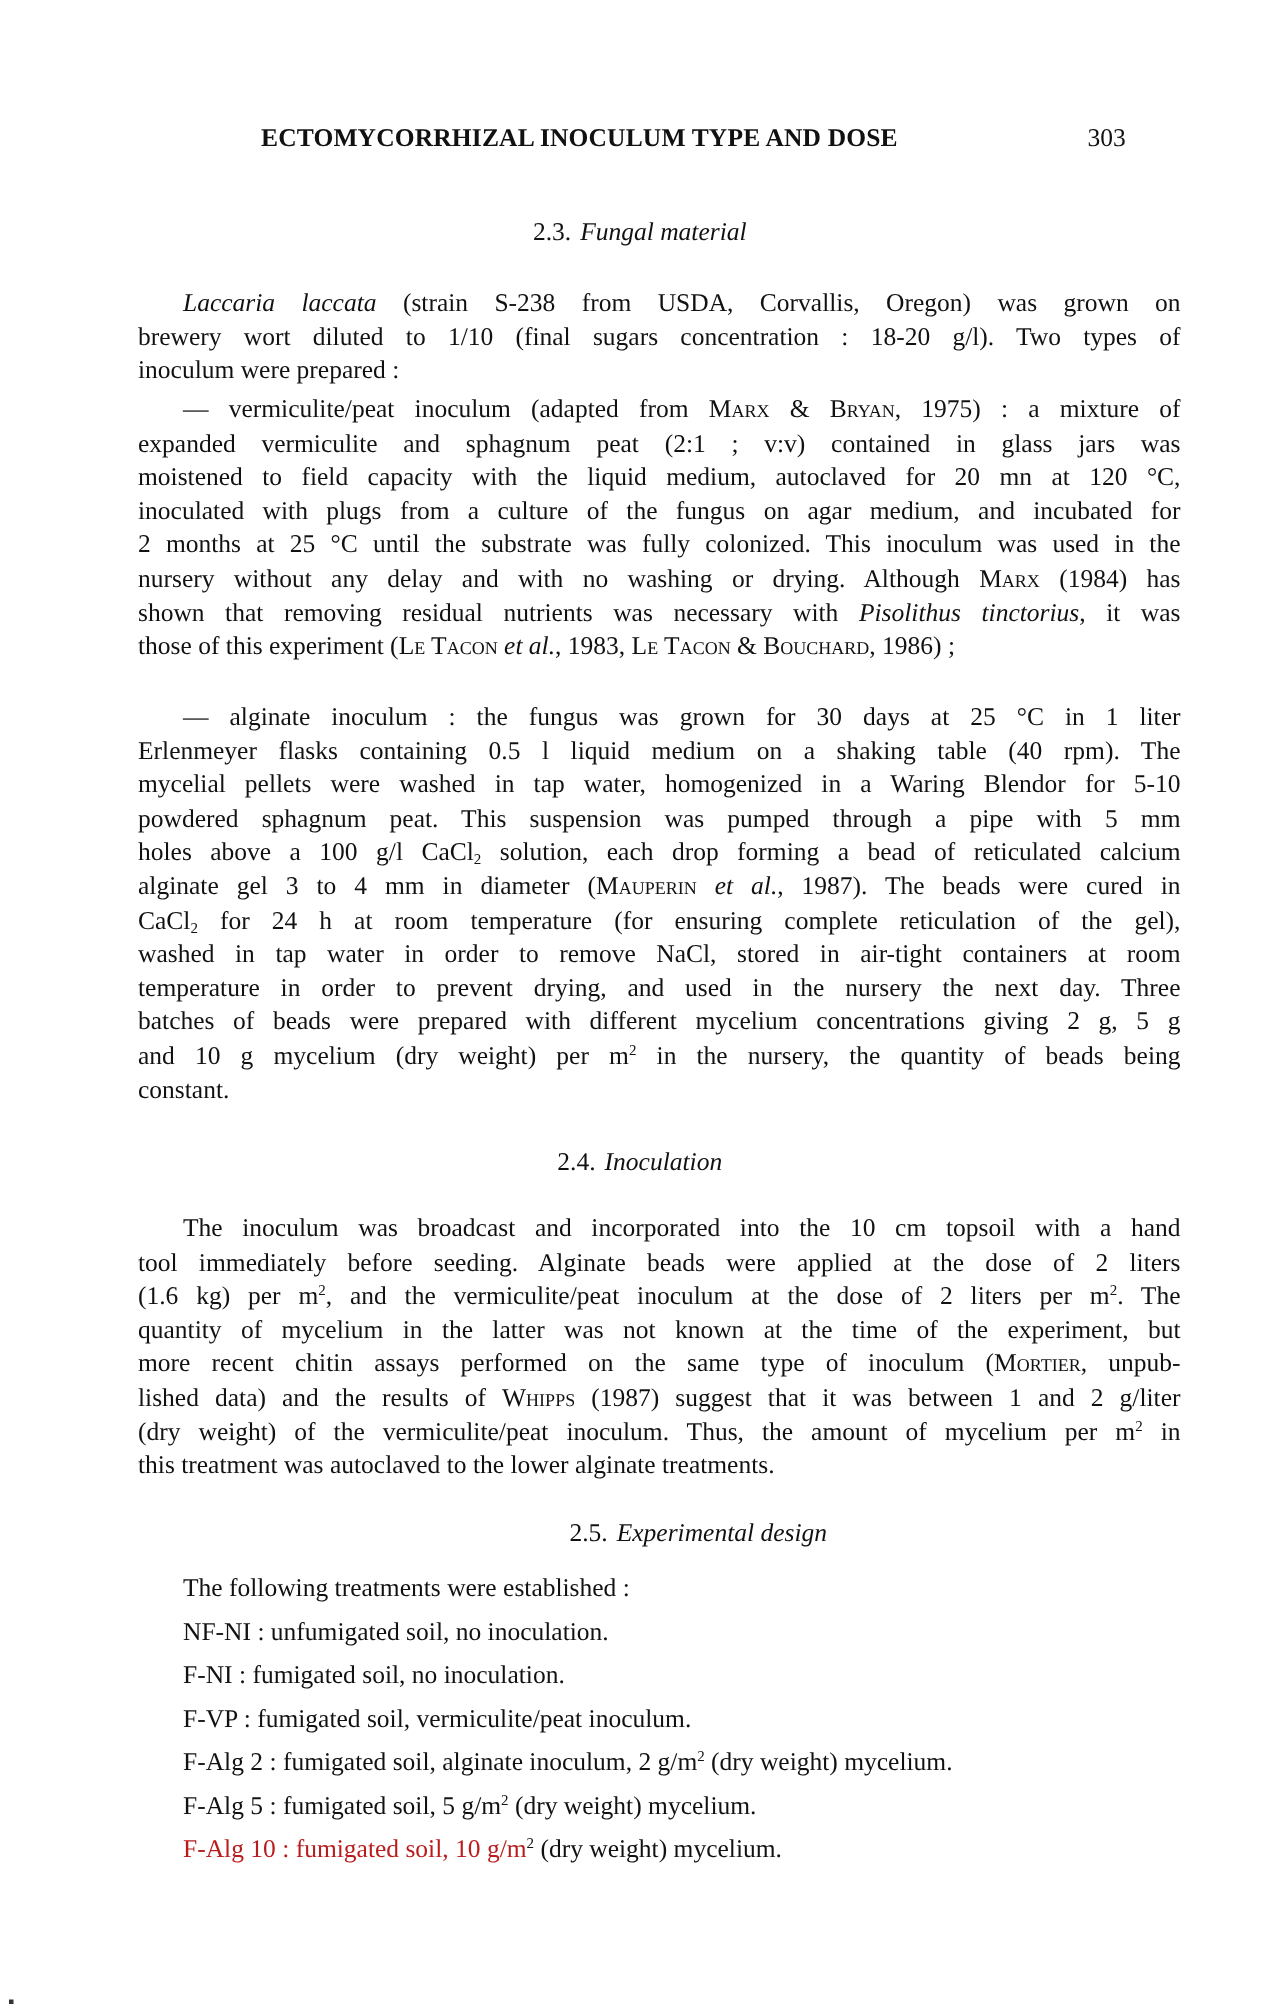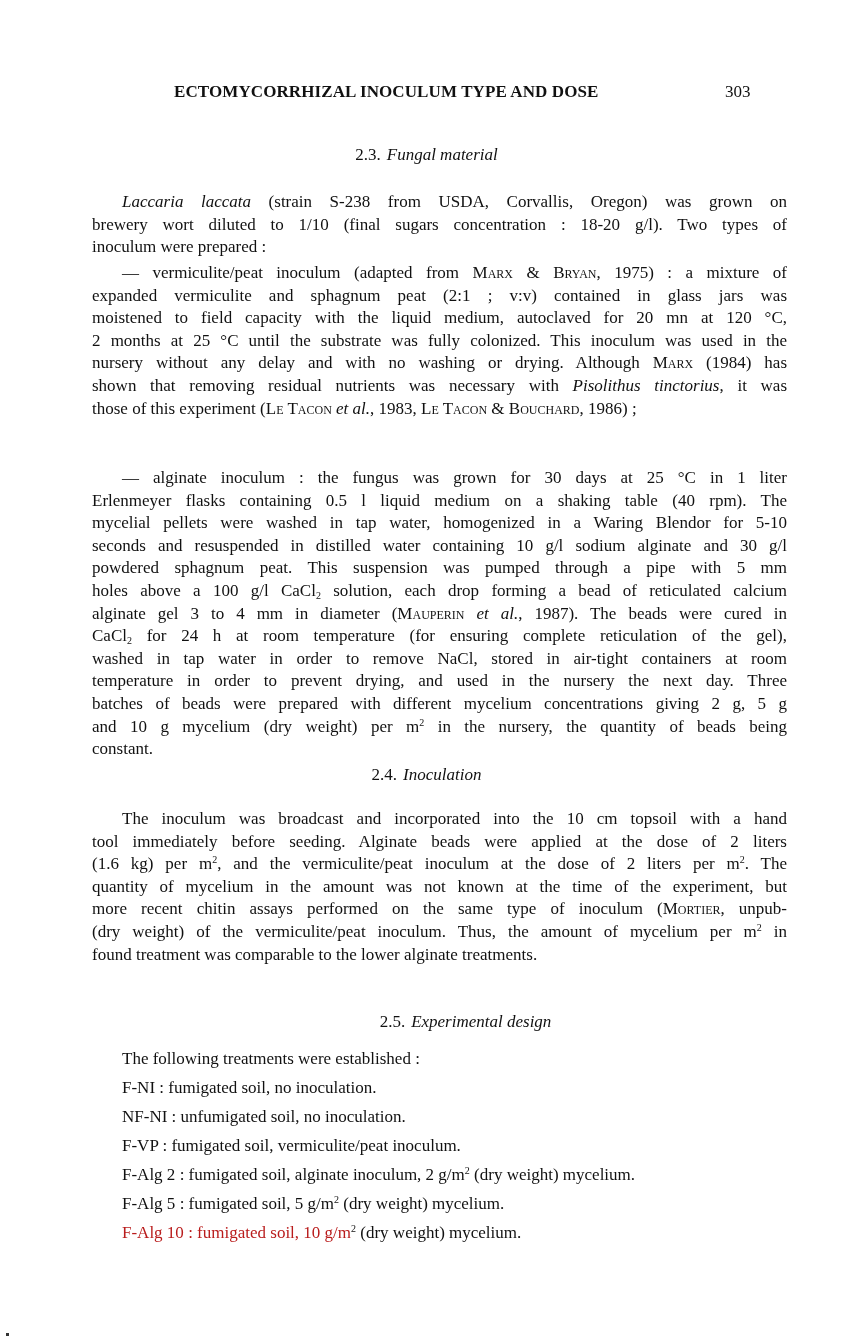--- a/index.html
+++ b/index.html
@@ -43,64 +43,65 @@
   <div class="para" style="top:191px;">
     <span class="line indent"><span class="it">Laccaria laccata</span><span> (strain S-238 from USDA, Corvallis, Oregon) was grown on</span></span>
     <span class="line">brewery wort diluted to 1/10 (final sugars concentration : 18-20 g/l). Two types of</span>
     <span class="line last">inoculum were prepared :</span>
   </div>
 
   <div class="para" style="top:262px;">
     <span class="line indent"><span>— vermiculite/peat inoculum (adapted from </span><span class="sc">Marx</span><span> &amp; </span><span class="sc">Bryan</span><span>, 1975) : a mixture of</span></span>
     <span class="line">expanded vermiculite and sphagnum peat (2:1 ; v:v) contained in glass jars was</span>
     <span class="line">moistened to field capacity with the liquid medium, autoclaved for 20 mn at 120 °C,</span>
+    <span class="line">inoculated with plugs from a culture of the fungus on agar medium, and incubated for</span>
     <span class="line">2 months at 25 °C until the substrate was fully colonized. This inoculum was used in the</span>
     <span class="line"><span>nursery without any delay and with no washing or drying. Although </span><span class="sc">Marx</span><span> (1984) has</span></span>
     <span class="line"><span>shown that removing residual nutrients was necessary with </span><span class="it">Pisolithus tinctorius</span><span>, it was</span></span>
     <span class="line last"><span>those of this experiment (</span><span class="sc">Le Tacon</span> <span class="it">et al.</span><span>, 1983, </span><span class="sc">Le Tacon</span><span> &amp; </span><span class="sc">Bouchard</span><span>, 1986) ;</span></span>
   </div>
 
   <div class="para" style="top:467px;">
     <span class="line indent">— alginate inoculum : the fungus was grown for 30 days at 25 °C in 1 liter</span>
     <span class="line">Erlenmeyer flasks containing 0.5 l liquid medium on a shaking table (40 rpm). The</span>
     <span class="line">mycelial pellets were washed in tap water, homogenized in a Waring Blendor for 5-10</span>
-    <span class="line">seconds and resuspended in distilled water containing 10 g/l sodium alginate and 30 g/l</span>
     <span class="line">powdered sphagnum peat. This suspension was pumped through a pipe with 5 mm</span>
     <span class="line"><span>holes above a 100 g/l CaCl</span><sub>2</sub><span> solution, each drop forming a bead of reticulated calcium</span></span>
     <span class="line"><span>alginate gel 3 to 4 mm in diameter (</span><span class="sc">Mauperin</span> <span class="it">et al.</span><span>, 1987). The beads were cured in</span></span>
     <span class="line"><span>CaCl</span><sub>2</sub><span> for 24 h at room temperature (for ensuring complete reticulation of the gel),</span></span>
     <span class="line">washed in tap water in order to remove NaCl, stored in air-tight containers at room</span>
     <span class="line">temperature in order to prevent drying, and used in the nursery the next day. Three</span>
     <span class="line">batches of beads were prepared with different mycelium concentrations giving 2 g, 5 g</span>
     <span class="line"><span>and 10 g mycelium (dry weight) per m</span><sup>2</sup><span> in the nursery, the quantity of beads being</span></span>
     <span class="line last">constant.</span>
   </div>
 
   <div class="heading" style="top:765px;">
     <span class="num">2.4.</span><span class="title">Inoculation</span>
   </div>
 
   <div class="para" style="top:808px;">
     <span class="line indent">The inoculum was broadcast and incorporated into the 10 cm topsoil with a hand</span>
     <span class="line">tool immediately before seeding. Alginate beads were applied at the dose of 2 liters</span>
     <span class="line"><span>(1.6 kg) per m</span><sup>2</sup><span>, and the vermiculite/peat inoculum at the dose of 2 liters per m</span><sup>2</sup><span>. The</span></span>
-    <span class="line">quantity of mycelium in the amount was not known at the time of the experiment, but</span>
+    <span class="line">quantity of mycelium in the latter was not known at the time of the experiment, but</span>
     <span class="line"><span>more recent chitin assays performed on the same type of inoculum (</span><span class="sc">Mortier</span><span>, unpub-</span></span>
+    <span class="line"><span>lished data) and the results of </span><span class="sc">Whipps</span><span> (1987) suggest that it was between 1 and 2 g/liter</span></span>
     <span class="line"><span>(dry weight) of the vermiculite/peat inoculum. Thus, the amount of mycelium per m</span><sup>2</sup><span> in</span></span>
-    <span class="line last">found treatment was comparable to the lower alginate treatments.</span>
+    <span class="line last">this treatment was autoclaved to the lower alginate treatments.</span>
   </div>
 
   <div class="heading" style="top:1012px;padding-left:39px;">
     <span class="num">2.5.</span><span class="title">Experimental design</span>
   </div>
 
   <div class="treat-list" style="top:1044px;">
     <div class="treat-item">The following treatments were established :</div>
+    <div class="treat-item"><span>NF-NI</span><span> : </span><span>unfumigated soil, no inoculation.</span></div>
     <div class="treat-item"><span>F-NI</span><span> : </span><span>fumigated soil, no inoculation.</span></div>
-    <div class="treat-item"><span>NF-NI</span><span> : </span><span>unfumigated soil, no inoculation.</span></div>
     <div class="treat-item"><span>F-VP</span><span> : </span><span>fumigated soil, vermiculite/peat inoculum.</span></div>
     <div class="treat-item"><span>F-Alg 2</span><span> : </span><span>fumigated soil, alginate inoculum, 2 g/m</span><sup>2</sup><span> (dry weight) mycelium.</span></div>
     <div class="treat-item"><span>F-Alg 5</span><span> : </span><span>fumigated soil, 5 g/m</span><sup>2</sup><span> (dry weight) mycelium.</span></div>
     <div class="treat-item"><span class="faded">F-Alg 10</span><span class="faded"> : </span><span class="faded">fumigated soil, 10 g/m</span><sup>2</sup><span> (dry weight) mycelium.</span></div>
   </div>
 
   <div class="corner-mark"></div>
 </div>
 
 </body></html>

